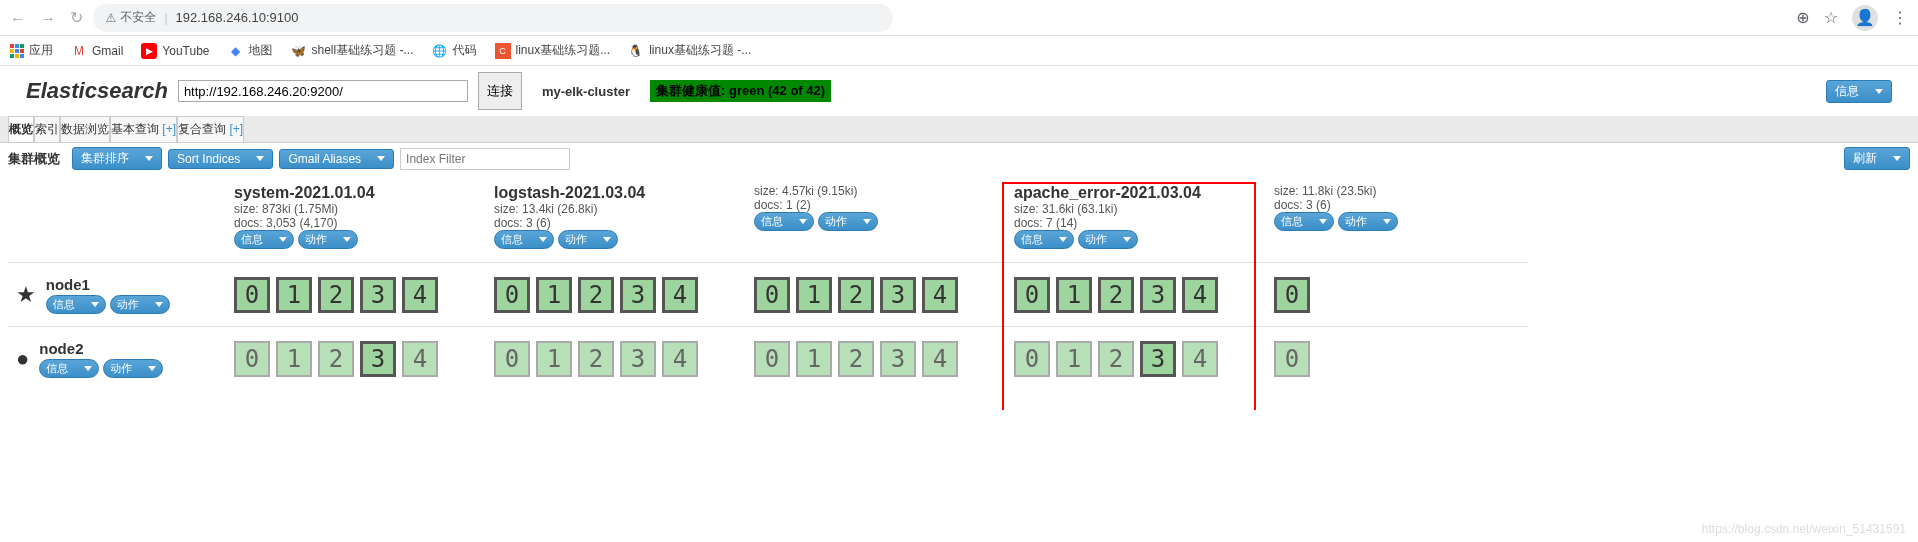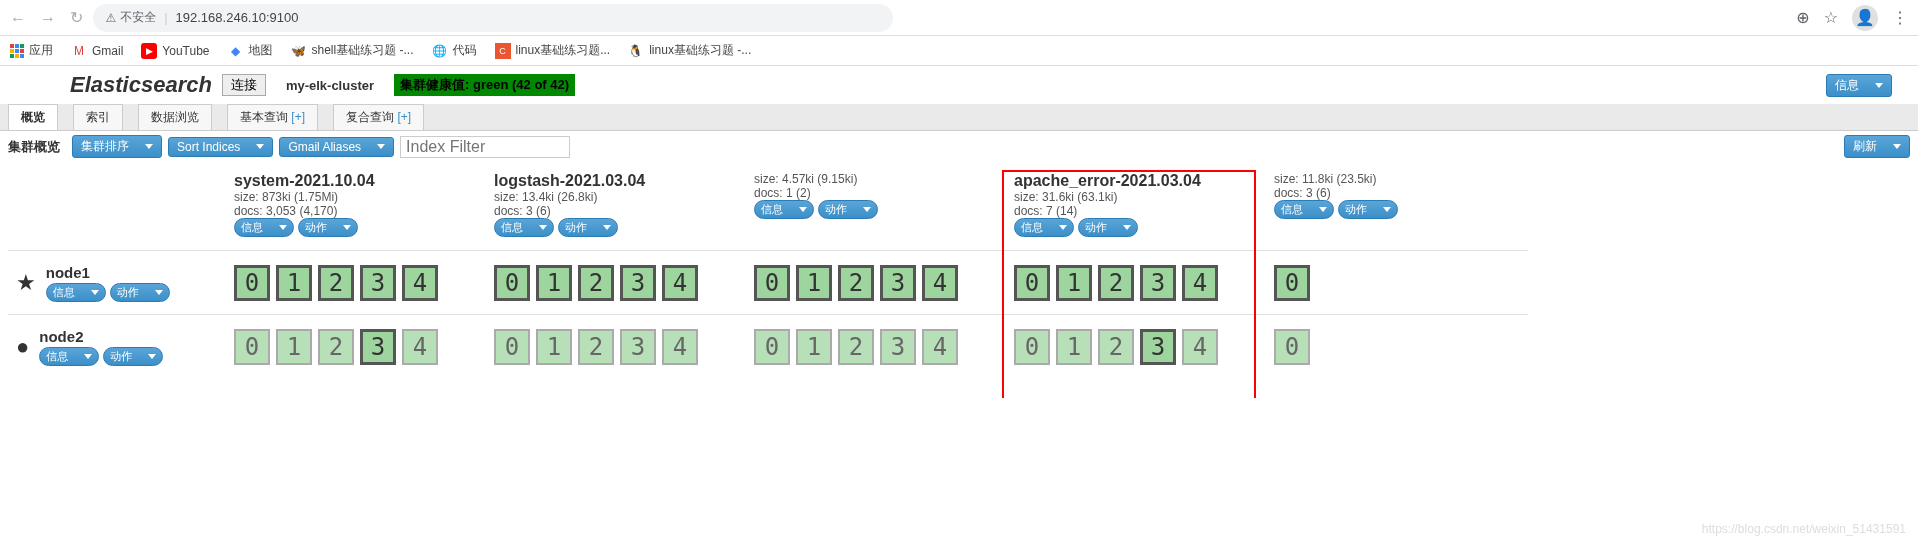--- a/index.html
+++ b/index.html
@@ -23,41 +23,41 @@
 .apps-icon span:nth-child(2){background:#4285f4;}
 .apps-icon span:nth-child(3){background:#0f9d58;}
 .apps-icon span:nth-child(4){background:#f4b400;}
 .apps-icon span:nth-child(5){background:#4285f4;}
 .apps-icon span:nth-child(6){background:#db4437;}
 .apps-icon span:nth-child(7){background:#0f9d58;}
 .apps-icon span:nth-child(8){background:#f4b400;}
 .apps-icon span:nth-child(9){background:#4285f4;}
 
 
-.es-header { display: flex; align-items: center; padding: 6px 26px; gap: 10px; margin-left: 44px; }
+.es-header { display: flex; align-items: center; padding: 6px 26px; gap: 10px; }
 .es-title { font-size: 22px; font-weight: bold; font-style: italic; }
 .url-input { width: 290px; height: 22px; border: 1px solid #aaa; padding: 0 5px; font-size: 13px; }
-.connect-btn { height: 22px; padding: 0 8px; background: #eee; border: 1px solid #aaa; cursor: pointer; font-size: 13px; }
+.connect-btn { height: 38px; padding: 0 8px; background: #eee; border: 1px solid #aaa; cursor: pointer; font-size: 13px; }
 .cluster-name { font-weight: bold; margin-left: 10px; }
 .health-badge { background: #008800; color: #000; font-weight: bold; padding: 2px 6px; margin-left: 10px; }
 .info-top-btn { margin-left: auto; }
 
 
 .tabs { display: flex; background: #eaeaea; padding: 0 8px; font-size: 12px; border-bottom: 1px solid #ccc; }
-.tab { padding: 4px 12px; cursor: pointer; border: 1px solid #ccc; border-bottom: none; background: #f7f7f7; margin-right: 15px; }
+.tab { padding: 4px 0; cursor: pointer; border: 1px solid #ccc; border-bottom: none; background: #f7f7f7; margin-right: 0; }
 .tab.active { background: #fff; font-weight: bold; }
 .tab .plus { color: #3b8fc8; }
 
 
 .toolbar { display: flex; align-items: center; padding: 4px 8px; gap: 6px; background: #fff; }
 .tool-label { font-weight: bold; margin-right: 6px; }
 .blue-btn { background: linear-gradient(#5aa5d8,#3b8fc8); border: 1px solid #2b7bb5; color: #fff; border-radius: 3px; padding: 2px 8px; font-size: 12px; cursor: pointer; display: inline-flex; align-items: center; gap: 16px; }
 .blue-btn.small { font-size: 11px; padding: 1px 6px; border-radius: 10px; }
 .caret-down { width:0; height:0; border-left:4px solid transparent; border-right:4px solid transparent; border-top:5px solid #fff; display:inline-block; }
-.filter-input { height: 22px; width: 170px; border: 1px solid #ccc; padding: 0 5px; font-size: 16px; }
+.filter-input { height: 22px; width: 170px; border: 1px solid #ccc; padding: 0 5px; font-size: 12px; }
 .refresh-wrap { margin-left:auto; display:flex; }
 
 
 .grid { display: flex; padding: 8px 8px 20px 8px; gap: 0; }
 .node-col { width: 220px; display: flex; flex-direction: column; }
 .spacer-cell { height: 80px; }
 .node-cell { height: 64px; display: flex; align-items: center; gap: 10px; padding-left: 8px; border-top: 1px solid #e0e0e0; }
 .star { font-size: 22px; }
 .node-info { display:flex; flex-direction:column; gap:2px;}
 .node-name { font-weight: bold; font-size: 15px; }
@@ -140,20 +140,21 @@
       <span>linux基础练习题...</span>
     </div>
   <div class="bm">
       <span class="bm-icon">🐧</span>
       <span>linux基础练习题 -...</span>
     </div>
 </div>
 
 <div class="es-header">
   <span class="es-title">Elasticsearch</span>
+  <input class="url-input" value="http://192.168.246.20:9200/" style="">
   <button class="connect-btn">连接</button>
   <span class="cluster-name">my-elk-cluster</span>
   <span class="health-badge">集群健康值: green (42 of 42)</span>
   <span class="info-top-btn blue-btn">
       <span>信息</span>
       <span class="caret-down"></span>
     </span>
 </div>
 
 <div class="tabs">
@@ -209,21 +210,21 @@
         <span class="blue-btn small">信息 <span class="caret-down"></span></span>
         <span class="blue-btn small">动作 <span class="caret-down"></span></span>
       </div>
     </div>
         </div>
       </div>
   </div>
   <div id="index-cols" style="display:flex">
       <div class="index-col">
         <div class="index-header">
-    <div class="index-name">system-2021.10.04</div>
+    <div class="index-name">system-2021.01.04</div>
     <div class="index-meta">size: 873ki (1.75Mi)</div>
     <div class="index-meta">docs: 3,053 (4,170)</div>
     <div class="node-btns">
       <span class="blue-btn small">信息 <span class="caret-down"></span></span>
       <span class="blue-btn small">动作 <span class="caret-down"></span></span>
     </div>
   </div>
         <div class="shard-row">
           <div class="shard primary">0</div>
           <div class="shard primary">1</div>

